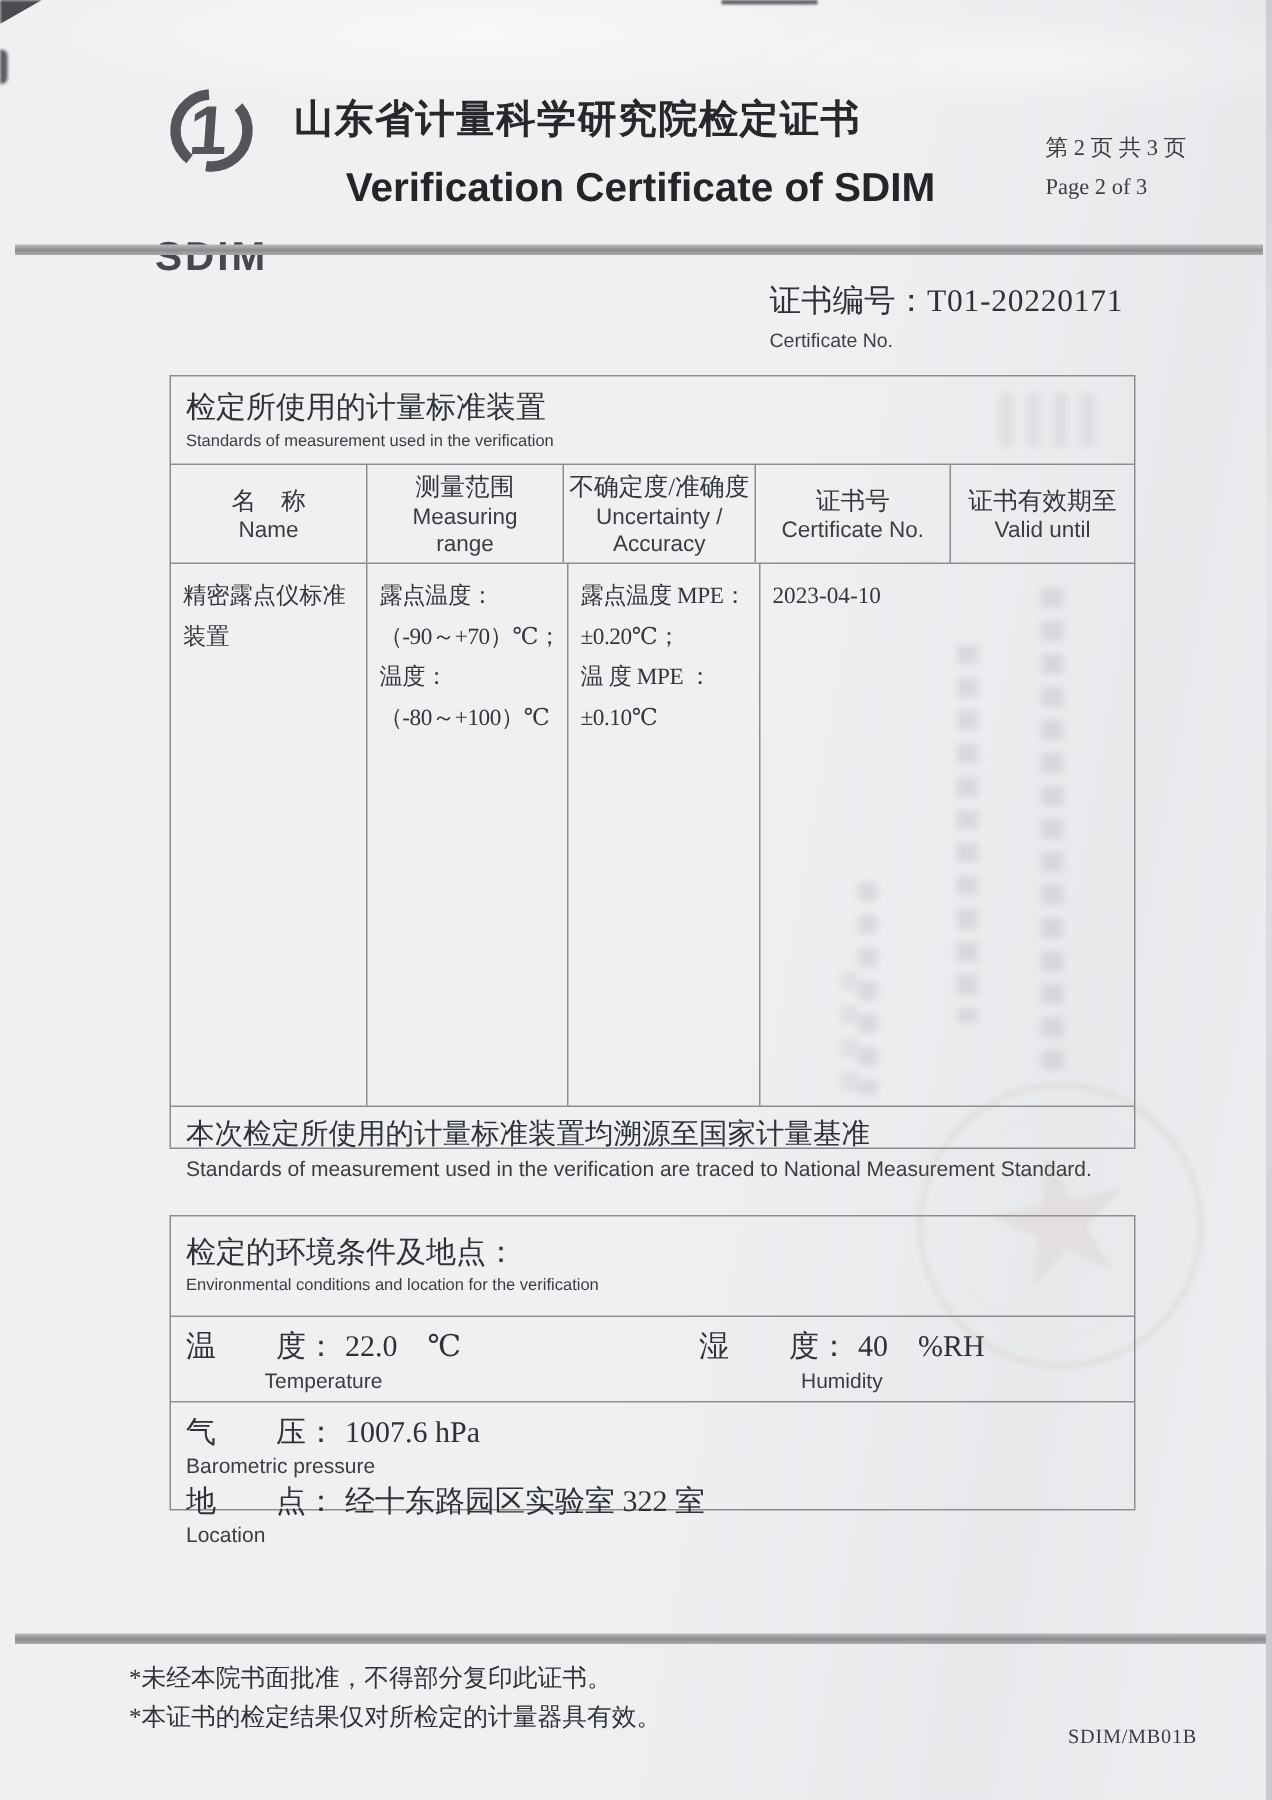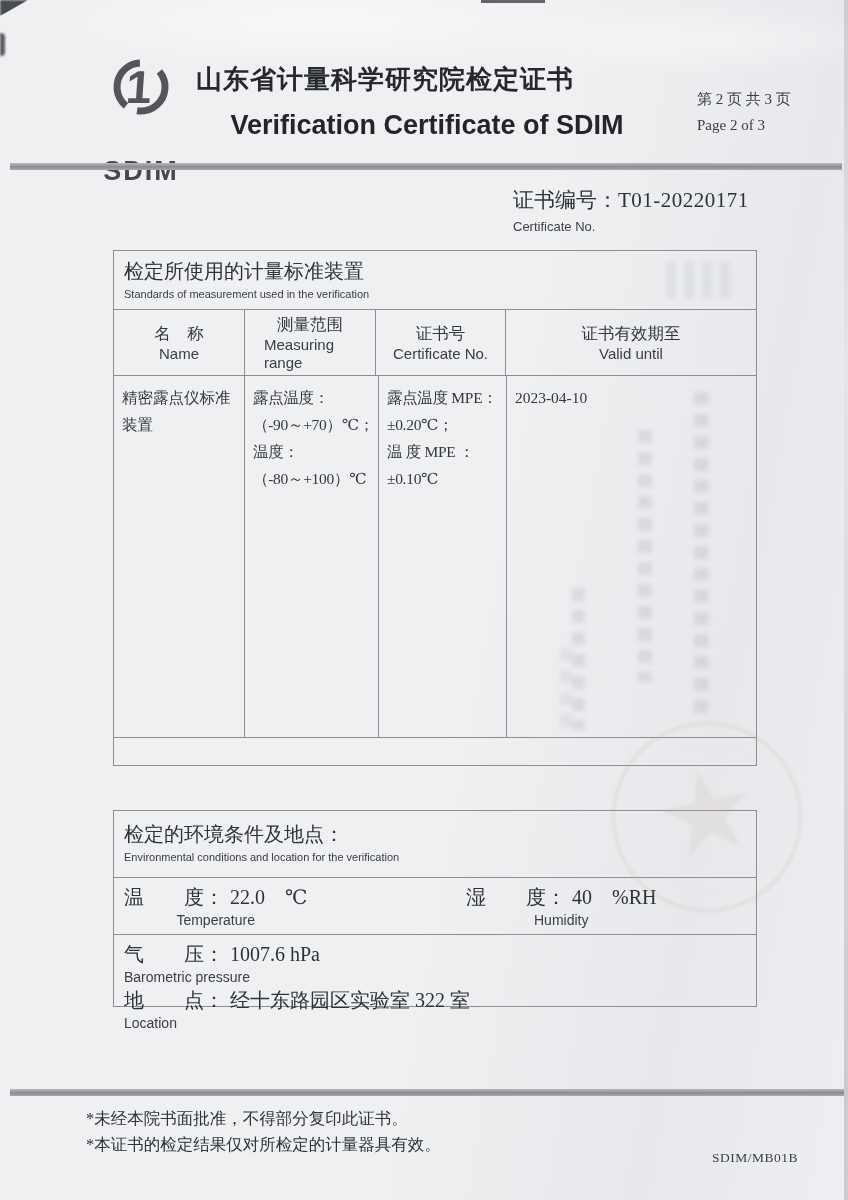--- a/index.html
+++ b/index.html
@@ -68,21 +68,21 @@
   .box { position:absolute; border:1px solid #8b8d90; box-sizing:border-box; }
   .boxA { left:113px; top:250px; width:644px; height:516px; }
   .boxB { left:113px; top:810px; width:644px; height:197px; }
 
   .sec-title { height:59px; border-bottom:1px solid #8b8d90; padding:7px 0 0 10px; box-sizing:border-box; }
   .sec-cn { font-size:20px; color:#2f3237; }
   .sec-en { font-family:"Liberation Sans","DejaVu Sans",sans-serif; font-size:11px; color:#3a3d42; margin-top:3px; }
 
   .thead { display:flex; height:66px; border-bottom:1px solid #8b8d90; box-sizing:border-box; }
   .th { border-right:1px solid #8b8d90; box-sizing:border-box; display:flex; flex-direction:column;
-    justify-content:center; align-items:center; text-align:left; }
+    justify-content:center; align-items:center; text-align:center; }
   .th:last-child { border-right:none; }
   .th-cn { font-size:16.5px; color:#33363b; }
   .th-en { font-family:"Liberation Sans","DejaVu Sans",sans-serif; font-size:15px; line-height:18px; color:#3a3d42; }
   .w1 { flex:0 0 131px; } .w2 { flex:0 0 131px; } .w3 { flex:0 0 128px; } .w4 { flex:0 0 130px; } .w5 { flex:1; }
   .th-en.narrow { max-width:92px; }
   .th-en.mid { max-width:108px; }
 
   .tbody { display:flex; height:362px; border-bottom:1px solid #8b8d90; box-sizing:border-box; }
   .td { border-right:1px solid #8b8d90; box-sizing:border-box; padding:8px 4px 0 8px;
     font-size:15.5px; line-height:27px; color:#33363b; }
@@ -153,20 +153,24 @@
     </div>
     <div class="thead">
       <div class="th w1">
         <div class="th-cn">名　称</div>
         <div class="th-en">Name</div>
       </div>
       <div class="th w2">
         <div class="th-cn">测量范围</div>
         <div class="th-en narrow">Measuring range</div>
       </div>
+      <div class="th w3">
+        <div class="th-cn">不确定度/准确度</div>
+        <div class="th-en mid">Uncertainty / Accuracy</div>
+      </div>
       <div class="th w4">
         <div class="th-cn">证书号</div>
         <div class="th-en">Certificate No.</div>
       </div>
       <div class="th w5">
         <div class="th-cn">证书有效期至</div>
         <div class="th-en">Valid until</div>
       </div>
     </div>
     <div class="tbody">
@@ -178,20 +182,24 @@
         <div class="ln">（-80～+100）℃</div>
       </div>
       <div class="td w3">
         <div class="ln">露点温度 MPE：</div>
         <div class="ln">±0.20℃；</div>
         <div class="ln">温 度 MPE ：</div>
         <div class="ln">±0.10℃</div>
       </div>
       <div class="td w5">2023-04-10</div>
     </div>
+    <div class="trace">
+      <div class="trace-cn">本次检定所使用的计量标准装置均溯源至国家计量基准</div>
+      <div class="trace-en">Standards of measurement used in the verification are traced to National Measurement Standard.</div>
+    </div>
   </div>
 
   <div class="box boxB">
     <div class="env-title">
       <div class="sec-cn">检定的环境条件及地点：</div>
       <div class="sec-en">Environmental conditions and location for the verification</div>
     </div>
     <div class="env-row">
       <div class="env-group temp">
         <div class="env-line">

